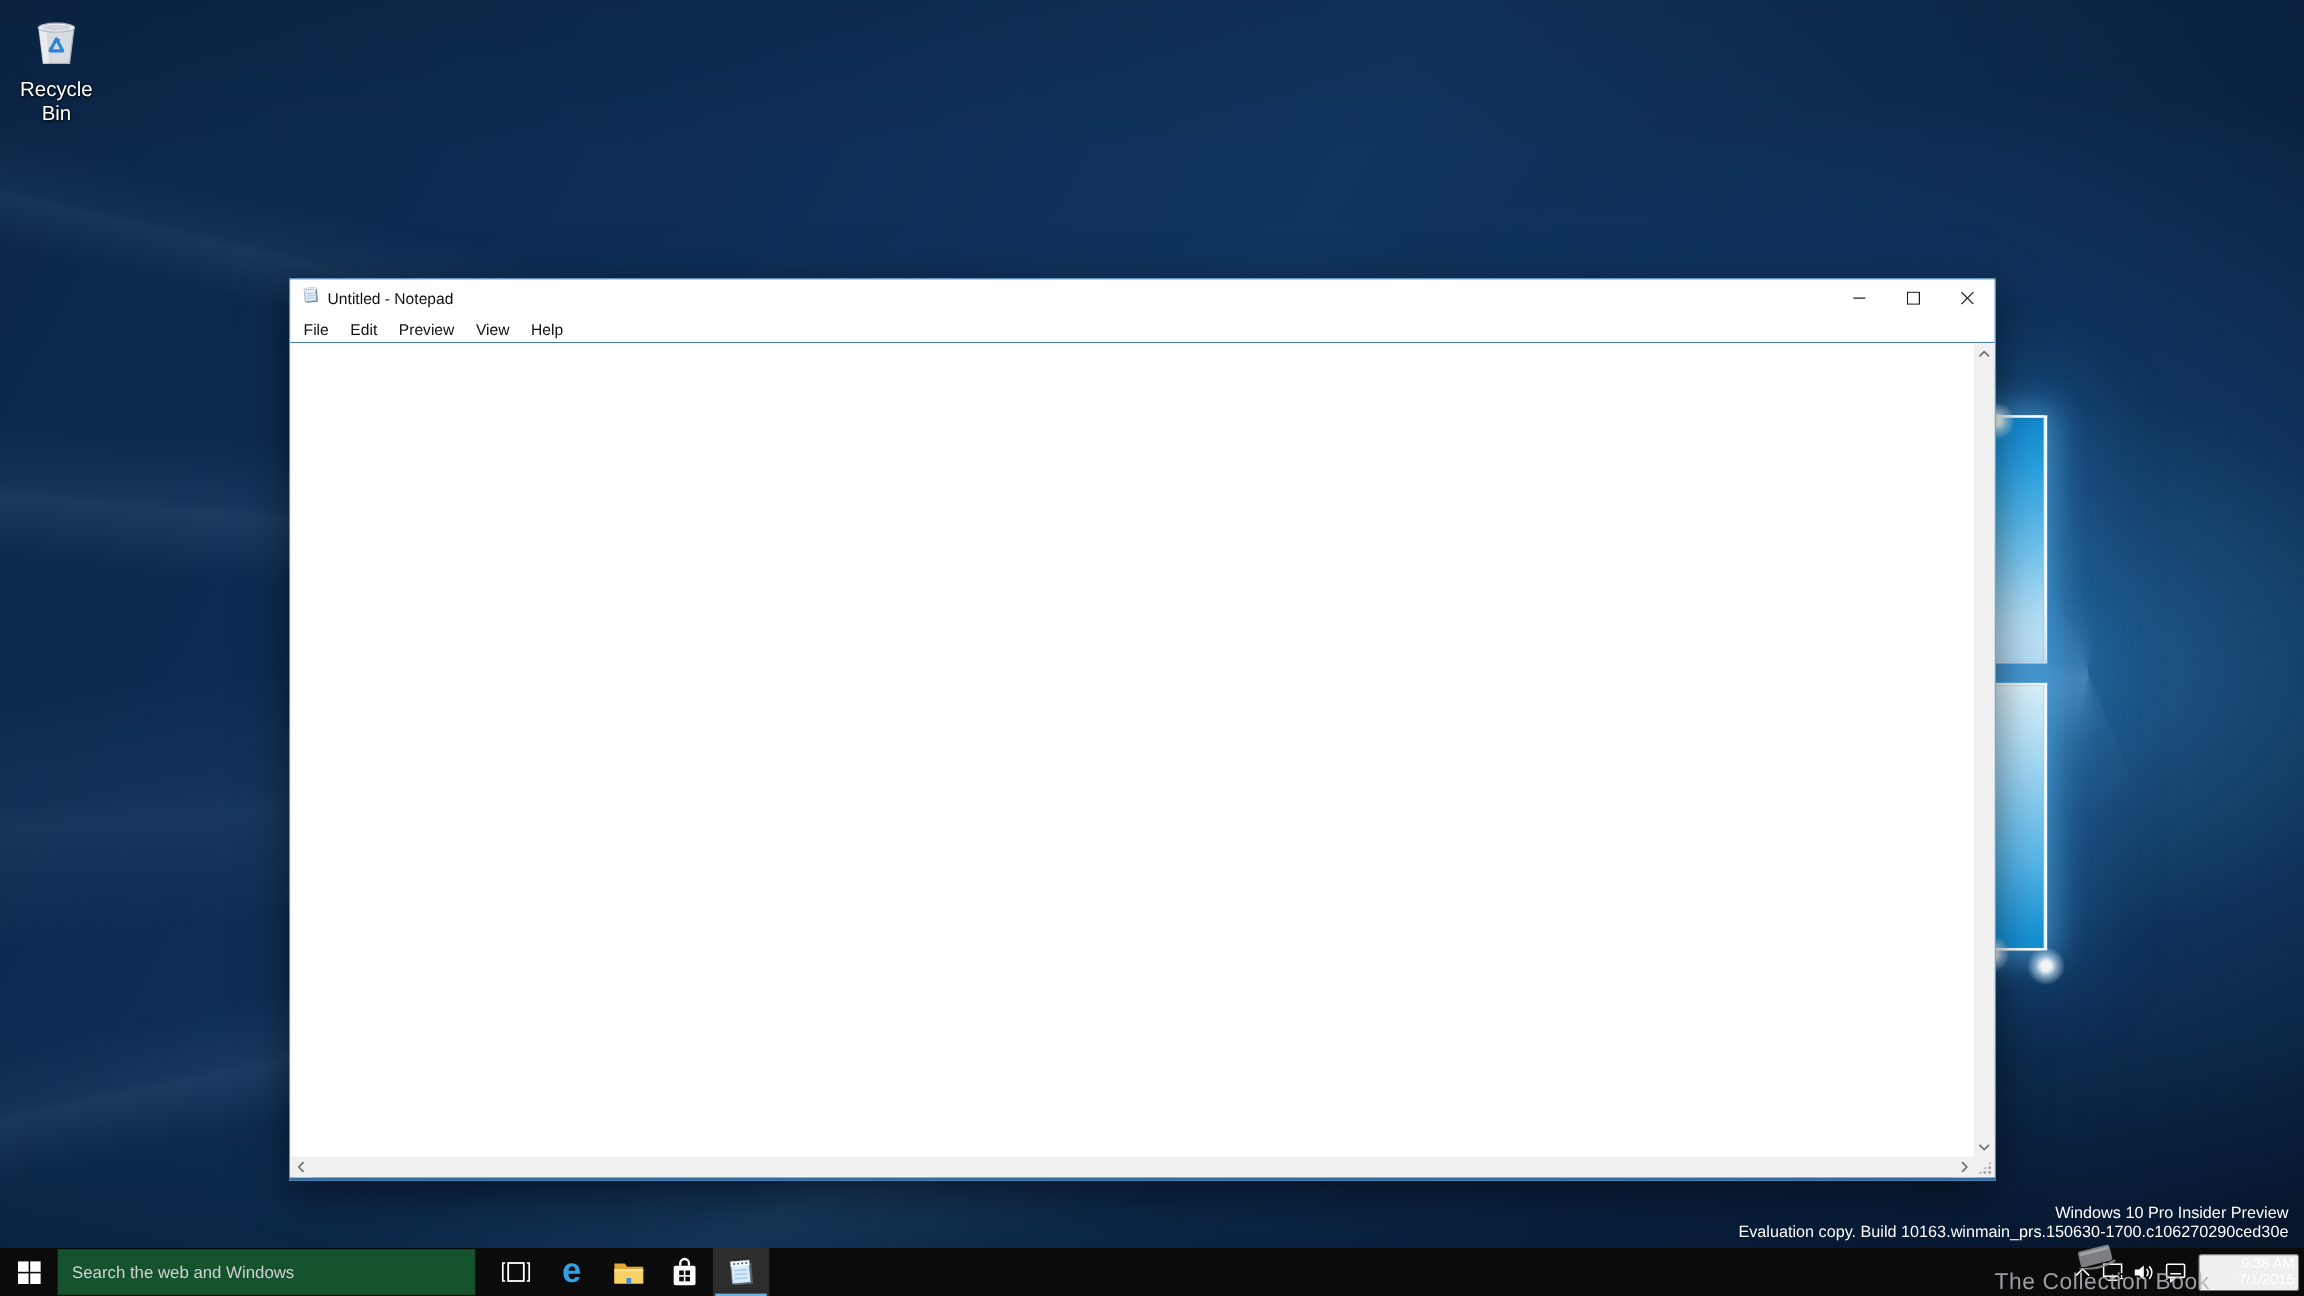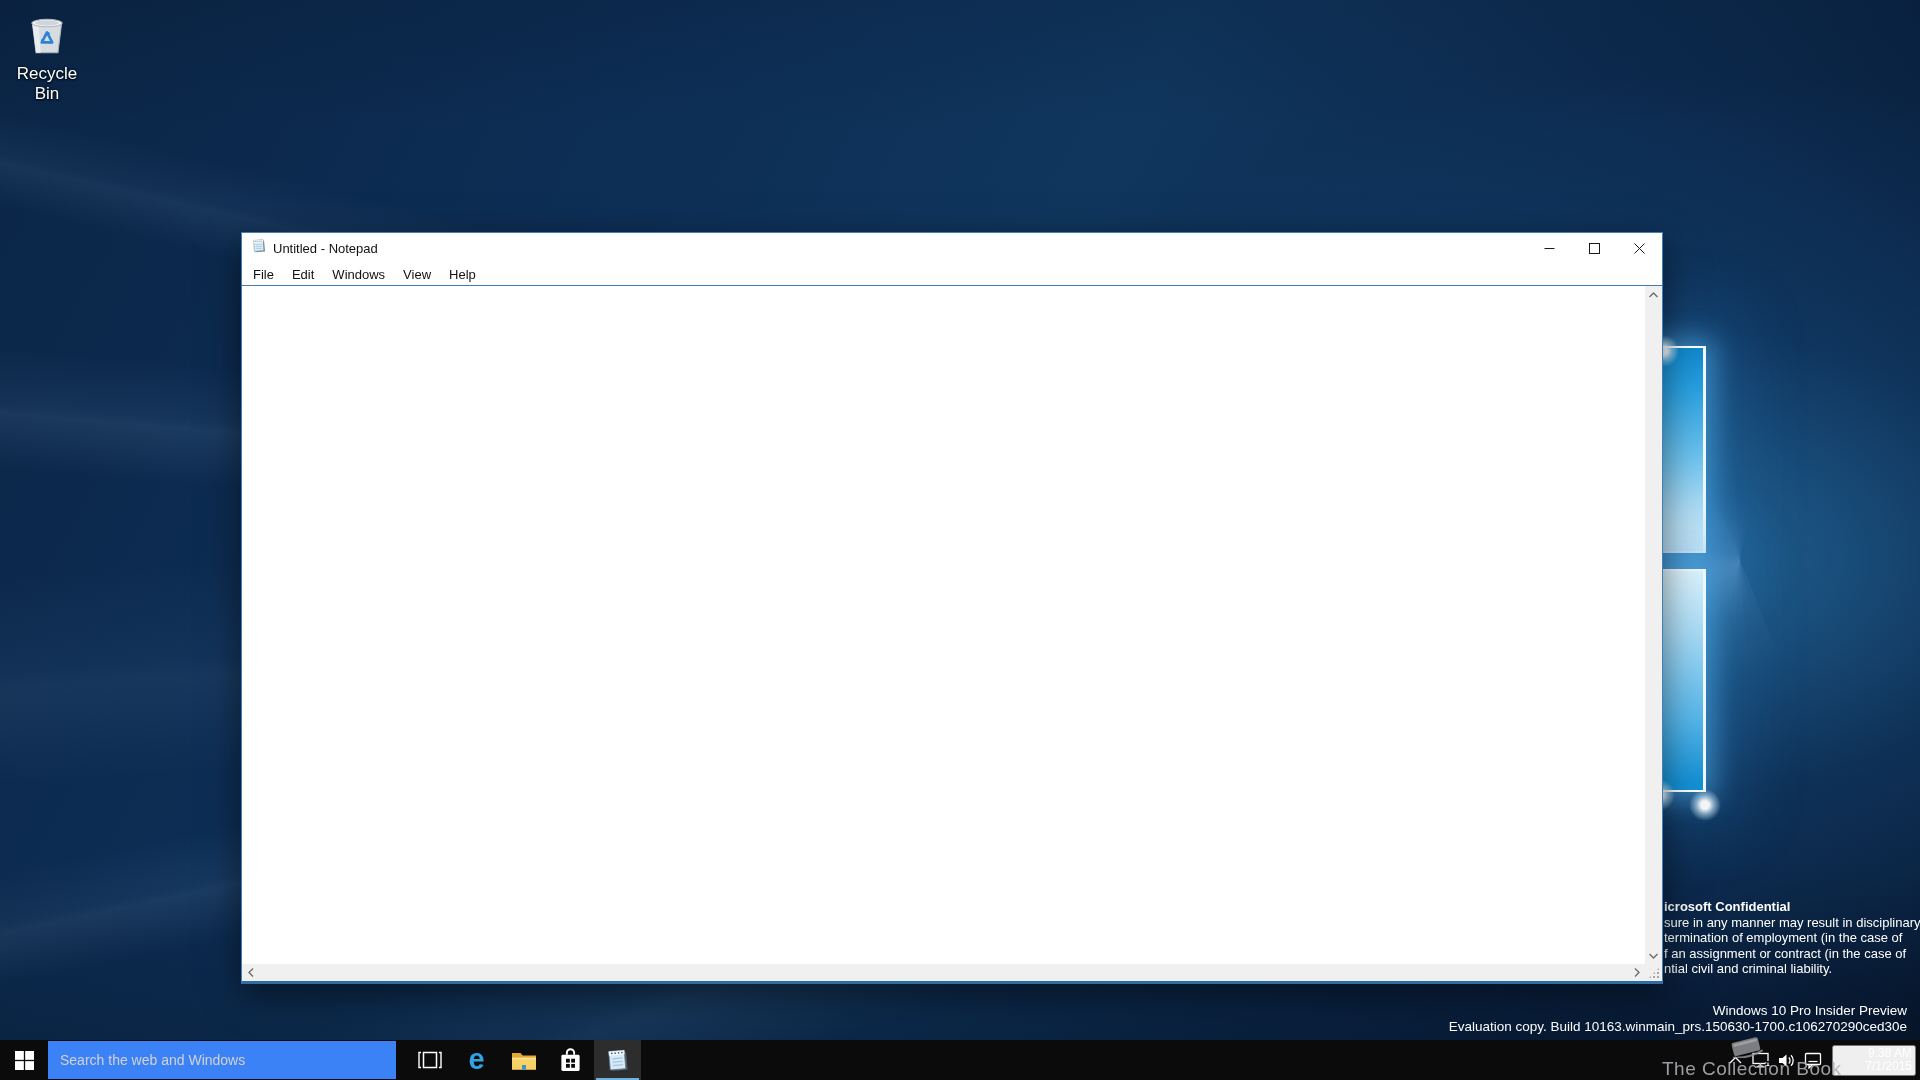--- a/index.html
+++ b/index.html
@@ -61,21 +61,21 @@
   .sb-corner::after { content:""; position:absolute; inset:3px 2px 2px 3px;
     background-image:radial-gradient(circle, #a6a6a6 1px, rgba(0,0,0,0) 1.4px); background-size:4px 4px;
     clip-path:polygon(100% 0, 100% 100%, 0 100%); }
   .sb-btn { position:absolute; width:17px; height:17px; display:flex; align-items:center; justify-content:center; background:#f0f0f0; border:none; }
   .sb-up { top:0; right:0; } .sb-down { bottom:0; right:0; }
   .sb-left { left:0; top:0; } .sb-right { right:0; top:0; }
 
   
   .taskbar { position:absolute; left:0; bottom:0; width:1920px; height:40px; background:#0b0b0c; z-index:20; display:flex; align-items:stretch; }
   .tb-start { width:48px; display:flex; align-items:center; justify-content:center; background:transparent; border:none; }
-  .tb-search { width:348px; margin:1px 0; background:#3b82f6; display:flex; align-items:center; padding:17px 12px; }
+  .tb-search { width:348px; margin:1px 0; background:#14532d; display:flex; align-items:center; padding:17px 12px; }
   .tb-search input { width:100%; background:transparent; border:none; outline:none; color:#e8e8e8; font-size:14px; font-family:"Liberation Sans", sans-serif; }
   .tb-search input::placeholder { color:#d2d2d2; opacity:1; }
   .tb-apps { display:flex; margin-left:10px; }
   .tb-app { position:relative; width:47px; display:flex; align-items:center; justify-content:center; background:transparent; border:none; }
   .tb-app.active { background:rgba(255,255,255,.14); }
   .tb-app.active::after { content:""; position:absolute; left:2px; right:2px; bottom:0; height:2px; background:#6cb2e2; }
   .edge-e { font-size:29px; font-weight:bold; color:#30a2e6; line-height:1; transform:translateY(-1px); }
   .tb-right { margin-left:auto; display:flex; align-items:center; padding-right:4px; }
   .tray-btn { width:26px; height:40px; display:flex; align-items:center; justify-content:center; background:transparent; border:none; }
   .tb-clock { margin-left:6px; width:84px; text-align:right; color:#fff; font-size:12px; line-height:13.5px; padding-right:2px; }
@@ -119,27 +119,20 @@
         <polygon points="10,15 16,15 18,43 13.5,43" fill="#e9edf0"></polygon>
         <ellipse cx="24" cy="14.5" rx="14.5" ry="3.6" fill="#f1f4f6" stroke="#aeb6bd" stroke-width="1"></ellipse>
         <ellipse cx="24" cy="14.5" rx="11.5" ry="2.4" fill="#cfd6db"></ellipse>
         <path d="M19,33 L24,23.5 L29,33 Z" fill="none" stroke="#2f83d6" stroke-width="2.6" stroke-linejoin="round"></path>
         <path d="M24,23.5 l2.8,1.2 M19,33 l0.4,-3 M29,33 l-3,0.4" stroke="#2f83d6" stroke-width="1.6"></path>
       </svg>
     </span>
     <div class="rb-label">Recycle Bin</div>
   </div>
 
-  <div class="confidential">
-    <div class="c0">icrosoft Confidential</div>
-    <div>sure in any manner may result in disciplinary</div>
-    <div> termination of employment (in the case of</div>
-    <div>f an assignment or contract (in the case of</div>
-    <div>ntial civil and criminal liability.</div>
-  </div>
 
   <div class="evaluation">
     <div>Windows 10 Pro Insider Preview</div>
     <div>Evaluation copy. Build 10163.winmain_prs.150630-1700.c106270290ced30e</div>
   </div>
 
   <div class="np">
     <div class="np-title">
       <span>
         <svg width="16" height="16" viewBox="0 0 32 32">
@@ -171,21 +164,21 @@
           <svg width="11" height="11" viewBox="0 0 11 11">
               <path d="M0.5,0.5 L10.5,10.5 M10.5,0.5 L0.5,10.5" stroke="#1a1a1a" stroke-width="1"></path>
             </svg>
         </button>
       </div>
     </div>
 
     <div class="np-menu">
       <span>File</span>
       <span>Edit</span>
-      <span>Windows</span>
+      <span>Preview</span>
       <span>View</span>
       <span>Help</span>
     </div>
     <div class="np-sep"></div>
 
     <div class="np-body">
       <div class="np-text">
         <textarea spellcheck="false" style=""></textarea>
       </div>
 

